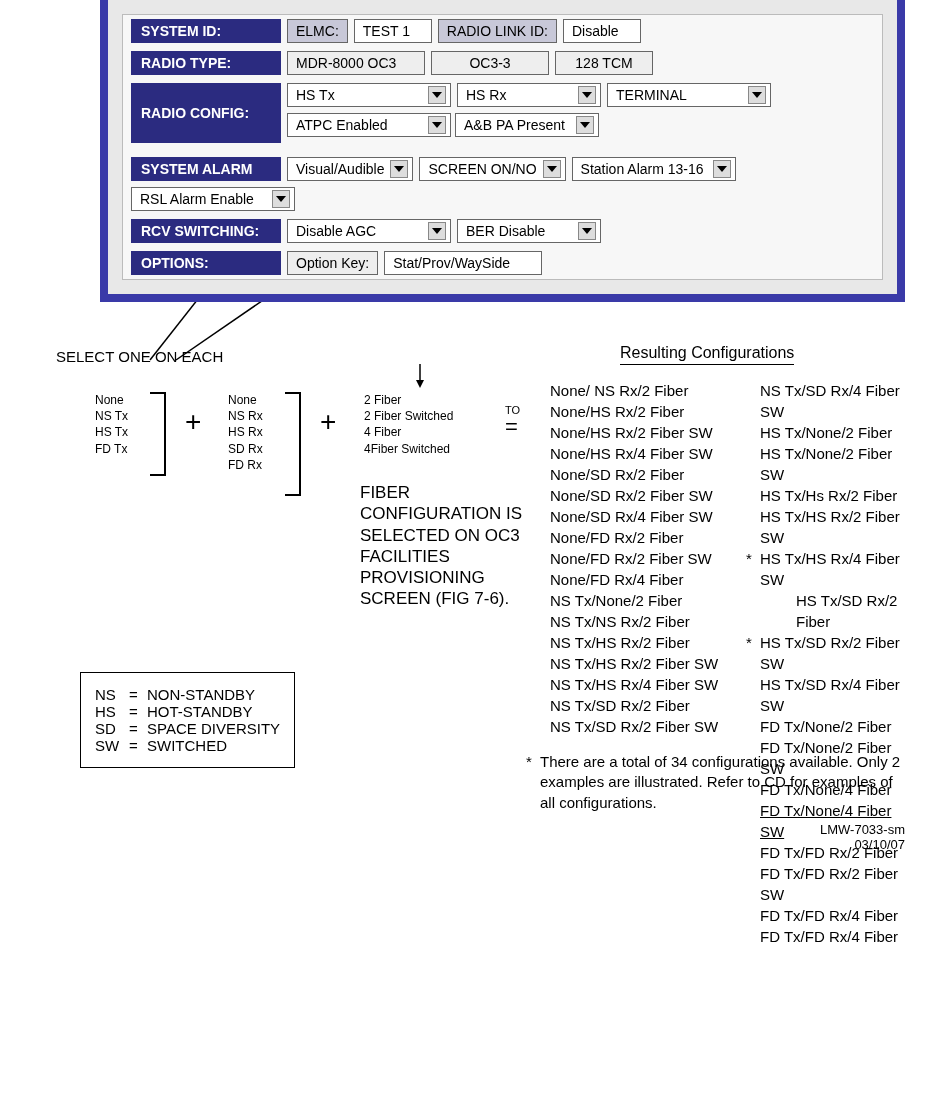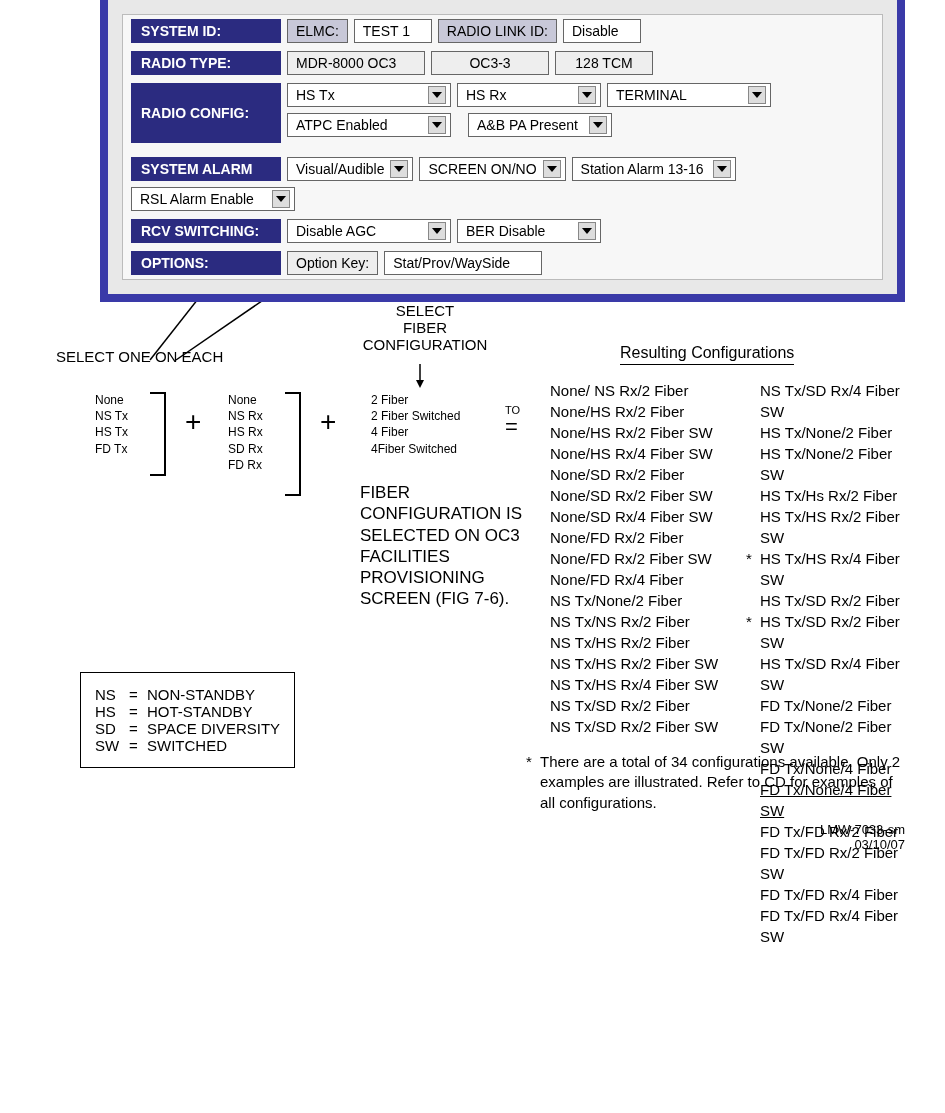--- a/index.html
+++ b/index.html
@@ -68,21 +68,21 @@
               </div>
             <div class="drop" style="min-width:130px">
                 <span>HS Rx</span>
                 <span class="tri"></span>
               </div>
             <div class="drop" style="min-width:150px">
                 <span>TERMINAL</span>
                 <span class="tri"></span>
               </div>
           </div>
-          <div style="display:flex;gap:17px">
+          <div style="display:flex;gap:4px">
             <div class="drop" style="min-width:150px">
                 <span>ATPC Enabled</span>
                 <span class="tri"></span>
               </div>
             <div class="drop" style="min-width:130px">
                 <span>A&amp;B PA Present</span>
                 <span class="tri"></span>
               </div>
           </div>
         </div>
@@ -135,46 +135,41 @@
 
       <line x1="250" y1="-120" x2="110" y2="58" stroke="#000" stroke-width="1.5"></line>
       <line x1="395" y1="-120" x2="136" y2="58" stroke="#000" stroke-width="1.5"></line>
 
       <line x1="380" y1="62" x2="380" y2="80" stroke="#000" stroke-width="1.5"></line>
       <polygon points="380,86 376,78 384,78" fill="#000"></polygon>
     </svg>
 
     <div class="sel-label" style="left:16px;top:46px">SELECT ONE ON EACH</div>
 
-    <div class="sel-label" style="left:320px;top:0;text-align:center;width:130px">
-      <div>SELECT</div>
-      <div>FIBER</div>
-      <div>CONFIGURATION</div>
-    </div>
 
     <div class="col" style="left:55px;top:90px" id="tx-list">
         <div>None</div>
         <div>NS Tx</div>
         <div>HS Tx</div>
         <div>FD Tx</div>
       </div>
     <div class="bracket" style="left:110px;top:90px;height:80px"></div>
     <div class="plus" style="left:145px;top:104px">+</div>
 
     <div class="col" style="left:188px;top:90px" id="rx-list">
         <div>None</div>
         <div>NS Rx</div>
         <div>HS Rx</div>
         <div>SD Rx</div>
         <div>FD Rx</div>
       </div>
     <div class="bracket" style="left:245px;top:90px;height:100px"></div>
     <div class="plus" style="left:280px;top:104px">+</div>
 
-    <div class="col" style="left:331px;top:90px" id="fiber-list">
+    <div class="col" style="left:324px;top:90px" id="fiber-list">
         <div>2 Fiber</div>
         <div>2 Fiber Switched</div>
         <div>4 Fiber</div>
         <div>4Fiber Switched</div>
       </div>
 
     <div style="position:absolute;left:465px;top:102px;font-size:11px">TO</div>
     <div class="eq" style="left:465px;top:112px">=</div>
 
     <div class="fiber-note" style="left:320px;top:180px">FIBER CONFIGURATION IS SELECTED ON OC3 FACILITIES PROVISIONING SCREEN (FIG 7-6).</div>
@@ -200,21 +195,21 @@
         <div>NS Tx/SD Rx/2 Fiber</div>
         <div>NS Tx/SD Rx/2 Fiber SW</div>
       </div>
     <div class="results" style="left:720px;top:78px" id="results-right">
         <div style="position: relative;"><span>NS Tx/SD Rx/4 Fiber SW</span></div>
         <div style="position: relative;"><span>HS Tx/None/2 Fiber</span></div>
         <div style="position: relative;"><span>HS Tx/None/2 Fiber SW</span></div>
         <div style="position: relative;"><span>HS Tx/Hs Rx/2 Fiber</span></div>
         <div style="position: relative;"><span>HS Tx/HS Rx/2 Fiber SW</span></div>
         <div style="position: relative;"><span class="star">*</span><span>HS Tx/HS Rx/4 Fiber SW</span></div>
-        <div style="position: relative;"><span>HS Tx/SD Rx/2 Fiber</span></div>
+        <div style="position: relative; margin-left: 36px;"><span>HS Tx/SD Rx/2 Fiber</span></div>
         <div style="position: relative;"><span class="star">*</span><span>HS Tx/SD Rx/2 Fiber SW</span></div>
         <div style="position: relative;"><span>HS Tx/SD Rx/4 Fiber SW</span></div>
         <div style="position: relative;"><span>FD Tx/None/2 Fiber</span></div>
         <div style="position: relative;"><span>FD Tx/None/2 Fiber SW</span></div>
         <div style="position: relative;"><span>FD Tx/None/4 Fiber</span></div>
         <div style="position: relative; text-decoration: underline;"><span>FD Tx/None/4 Fiber SW</span></div>
         <div style="position: relative;"><span>FD Tx/FD Rx/2 Fiber</span></div>
         <div style="position: relative;"><span>FD Tx/FD Rx/2 Fiber SW</span></div>
         <div style="position: relative;"><span>FD Tx/FD Rx/4 Fiber</span></div>
         <div style="position: relative;"><span>FD Tx/FD Rx/4 Fiber SW</span></div>

